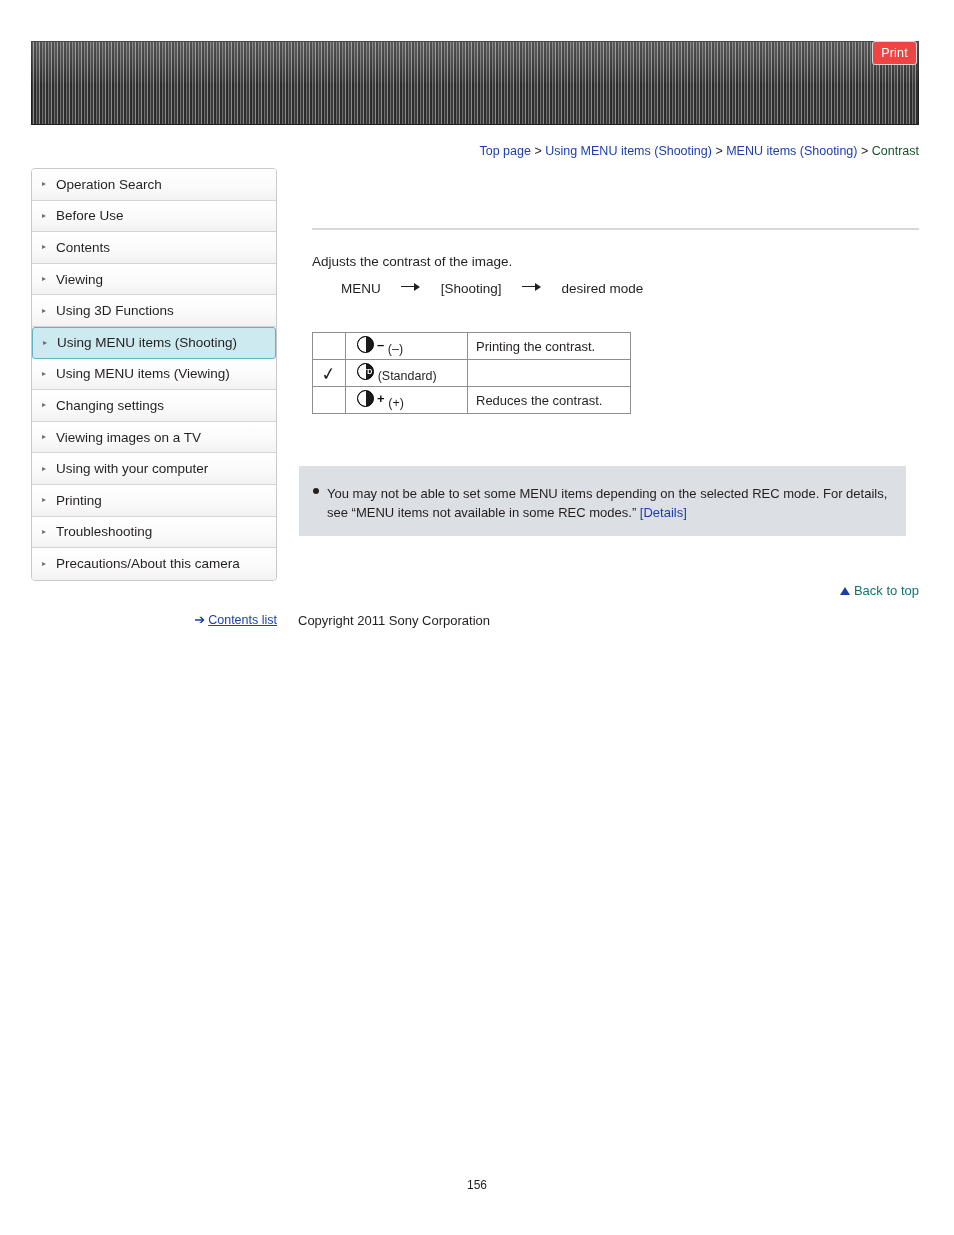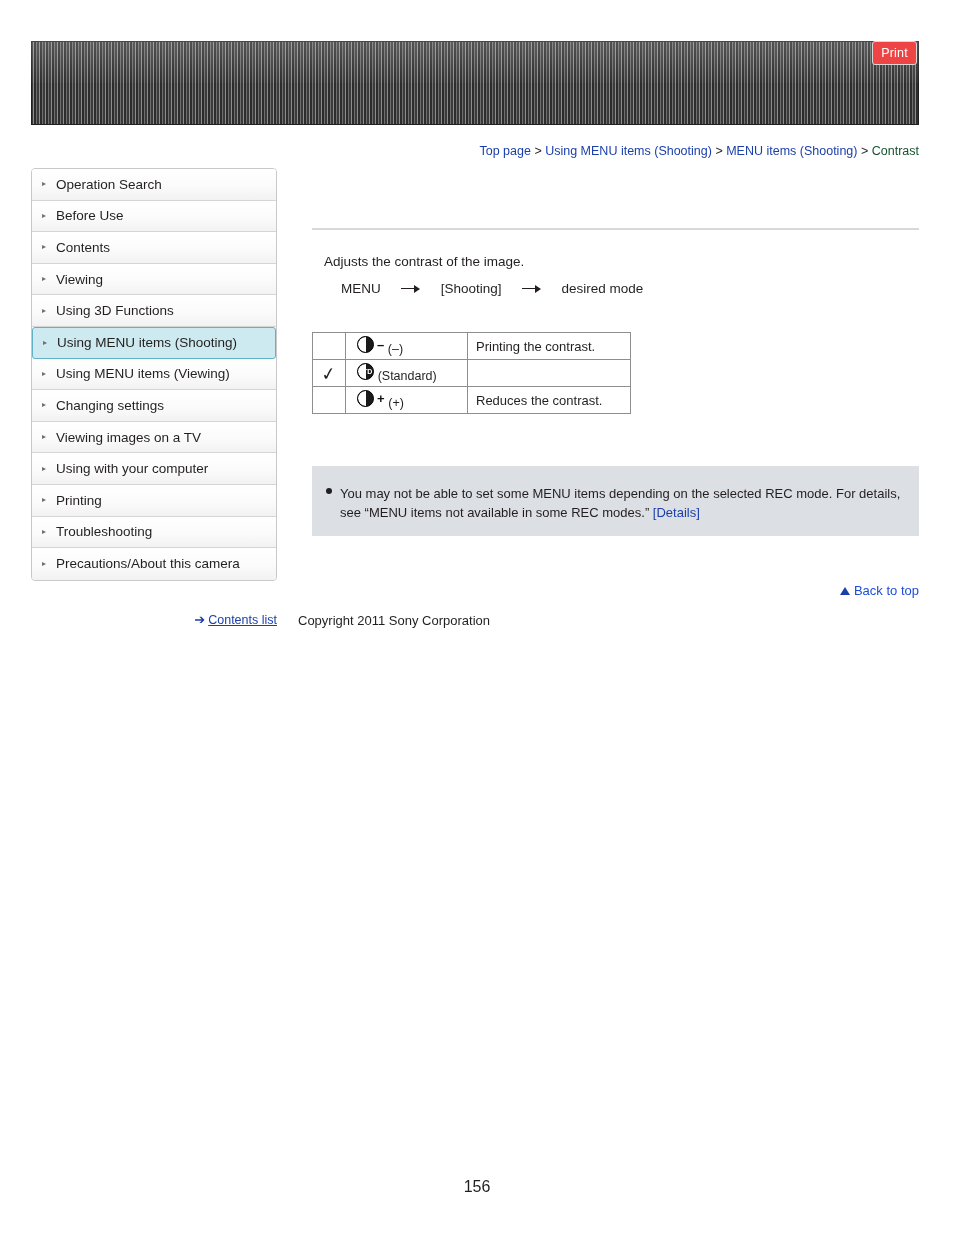--- a/index.html
+++ b/index.html
@@ -143,33 +143,33 @@
   .rule {
     position: absolute;
     left: 312px;
     top: 228px;
     width: 607px;
     height: 2px;
     background: #d8d8d8;
   }
   .intro {
     position: absolute;
-    left: 324px;
+    left: 312px;
     top: 254px;
     font-size: 13.5px;
     color: #231f20;
   }
   .menu-path {
     position: absolute;
     left: 341px;
     top: 281px;
     font-size: 13.5px;
     color: #231f20;
     display: flex;
-    align-items: center;
+    align-items: flex-start;
     gap: 20px;
   }
   .arrow-long {
     display: inline-block;
     width: 20px;
     height: 11px;
     position: relative;
   }
   .arrow-long::before {
     content: "";
@@ -257,21 +257,21 @@
     font-weight: bold;
     color: #111;
     line-height: 1;
     margin-left: -1px;
   }
   .mode-text { font-size: 12.5px; }
 
   
   .note-box {
     position: absolute;
-    left: 312px;
+    left: 299px;
     top: 466px;
     width: 607px;
     min-height: 58px;
     background: #dcdfe4;
     box-sizing: border-box;
     padding: 18px 16px 14px 28px;
     font-size: 13px;
     line-height: 19px;
     color: #231f20;
   }
@@ -300,39 +300,39 @@
     align-items: center;
     gap: 4px;
   }
   .back-to-top .tri {
     width: 0; height: 0;
     border-left: 5px solid transparent;
     border-right: 5px solid transparent;
     border-bottom: 8px solid #1b3faa;
     display: inline-block;
   }
-  .back-to-top a { color: #1d4ed8; text-decoration: none; }
+  .back-to-top a { color: #0f766e; text-decoration: none; }
 
   
   .copyright {
     position: absolute;
     left: 0;
     top: 613px;
     width: 788px;
     text-align: center;
     font-size: 13px;
     color: #231f20;
   }
   .page-num {
     position: absolute;
     left: 0;
     top: 1178px;
     width: 954px;
     text-align: center;
-    font-size: 16px;
+    font-size: 12px;
     color: #231f20;
   }
 </style>
 </head>
 <body>
 
 <div class="banner">
   <div class="banner-gloss"></div>
 </div>
 <div class="print-btn">Print</div>

